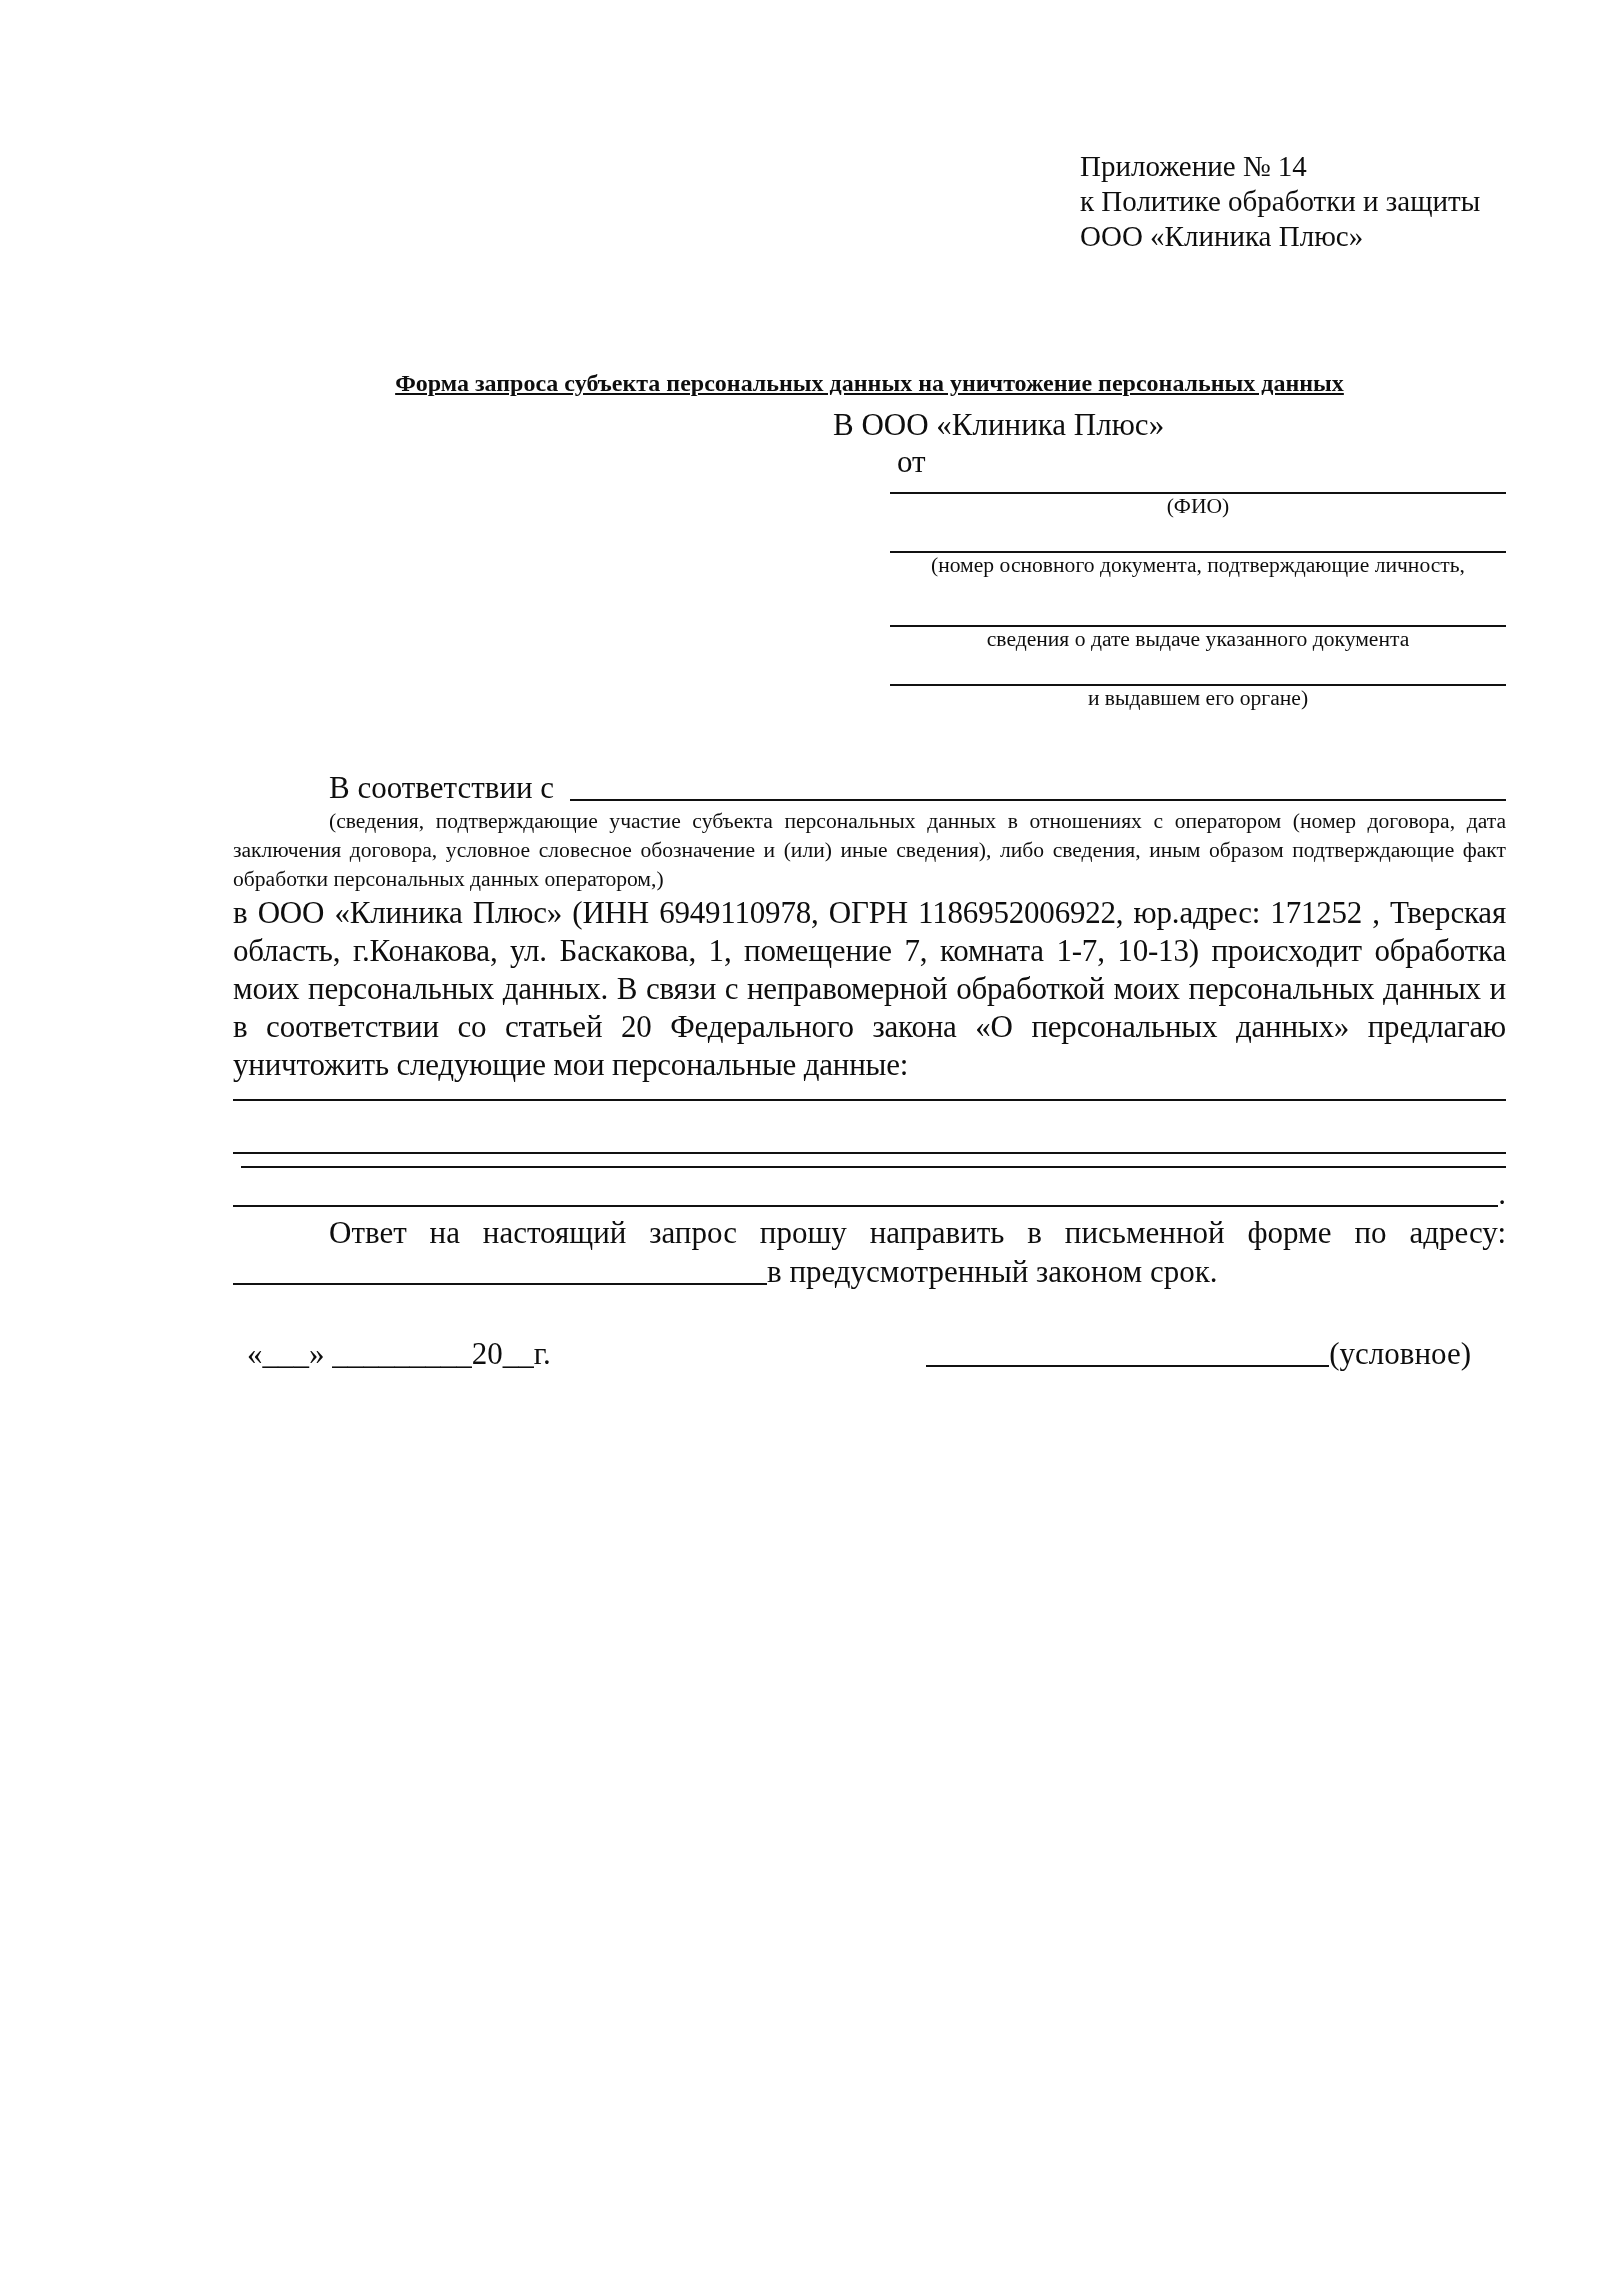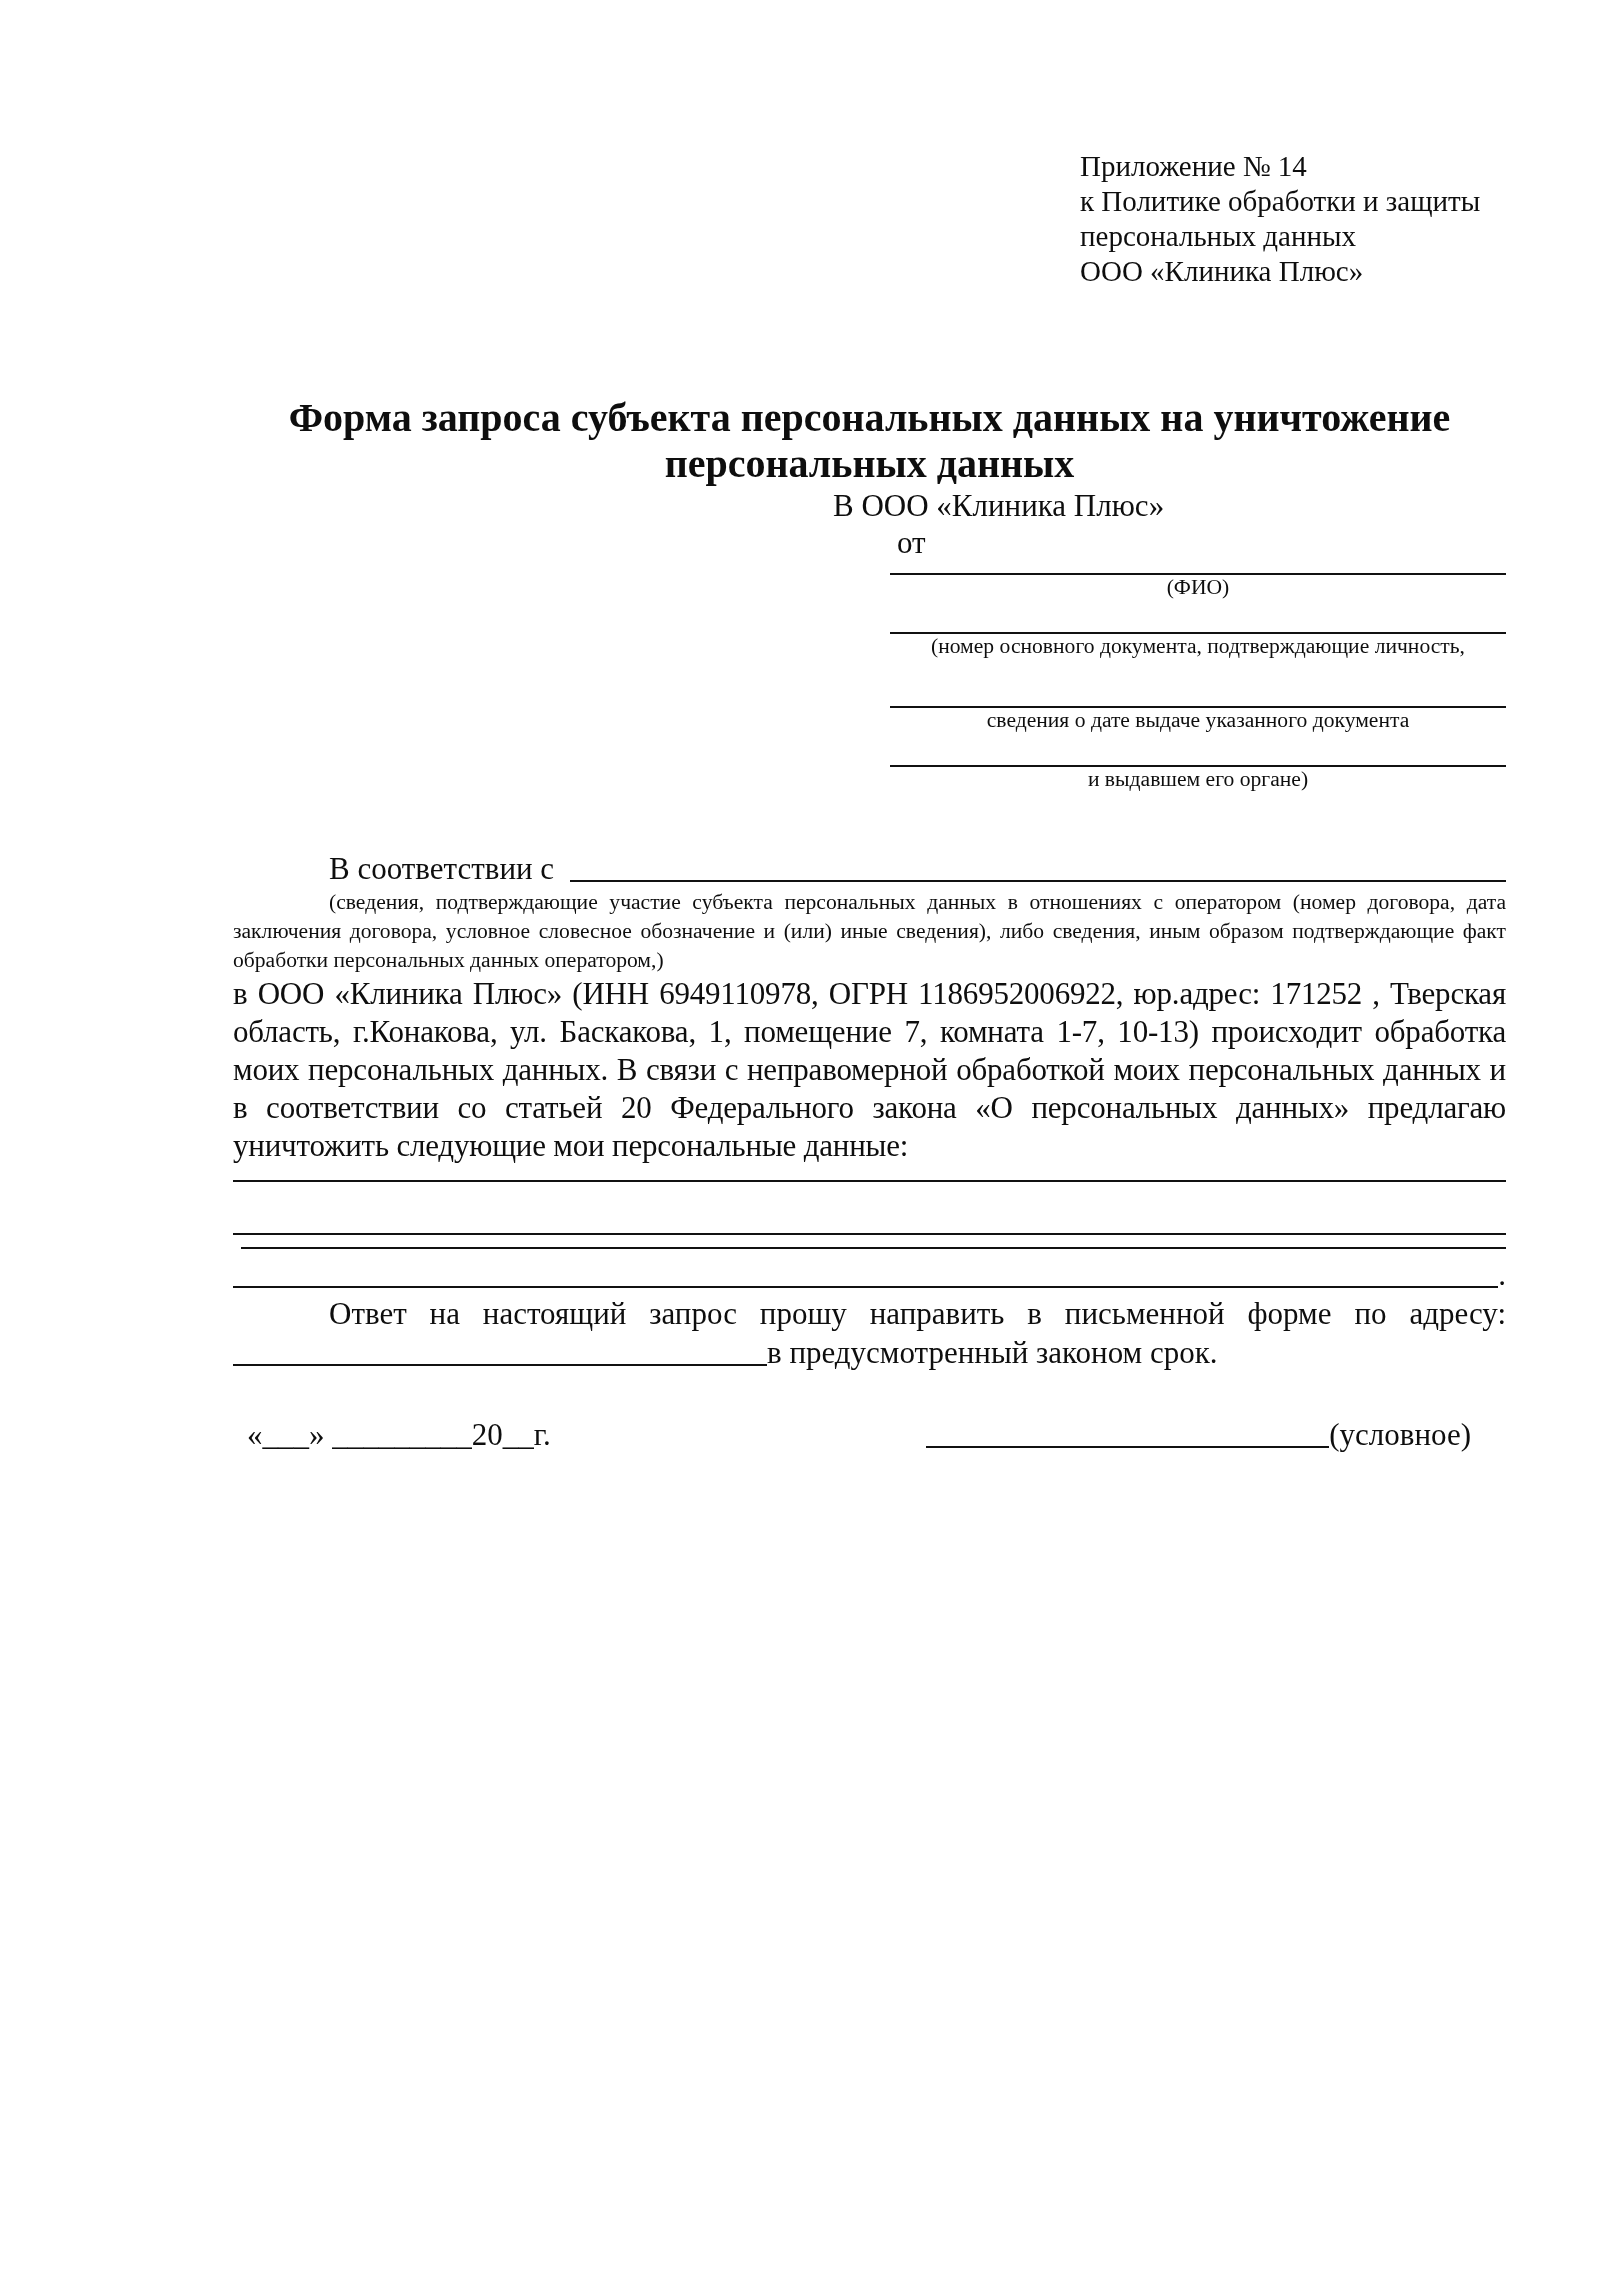--- a/index.html
+++ b/index.html
@@ -14,24 +14,25 @@
     color: #0e0e0e;
     overflow: hidden;
   }
 
   
   .appendix { margin-left: 847px; font-size: 29px; line-height: 35px; }
 
   
   .title {
     margin: 106px 0 0 0;
-    font-size: 40px;
+    font-size: 24px;
     font-weight: bold;
     line-height: 46px;
     text-align: center;
+    text-decoration: underline;
   }
 
   .to-org { margin-left: 600px; font-size: 31px; line-height: 37px; }
   .from   { margin-left: 664px; font-size: 31px; line-height: 37px; }
 
   
   .addr-fields { margin-left: 657px; width: 616px; font-size: 21.6px; line-height: 24.5px; }
   .blank { border-bottom: 2.9px solid #111; }
   .b1 { height: 11.8px; }
   .b2 { height: 33px; }
@@ -85,21 +86,20 @@
   .fill.sig { flex: 0 0 403px; }
 </style>
 </head>
 <body>
 
 <div class="page">
 
   <div class="appendix">
     <div>Приложение № 14</div>
     <div>к Политике обработки и защиты</div>
-    <div>персональных данных</div>
     <div>ООО «Клиника Плюс»</div>
   </div>
 
   <h1 class="title">Форма запроса субъекта персональных данных на уничтожение персональных данных</h1>
 
   <div class="to-org">В ООО «Клиника Плюс»</div>
   <div class="from">от</div>
 
   <div class="addr-fields">
     <div class="blank b1"></div>

